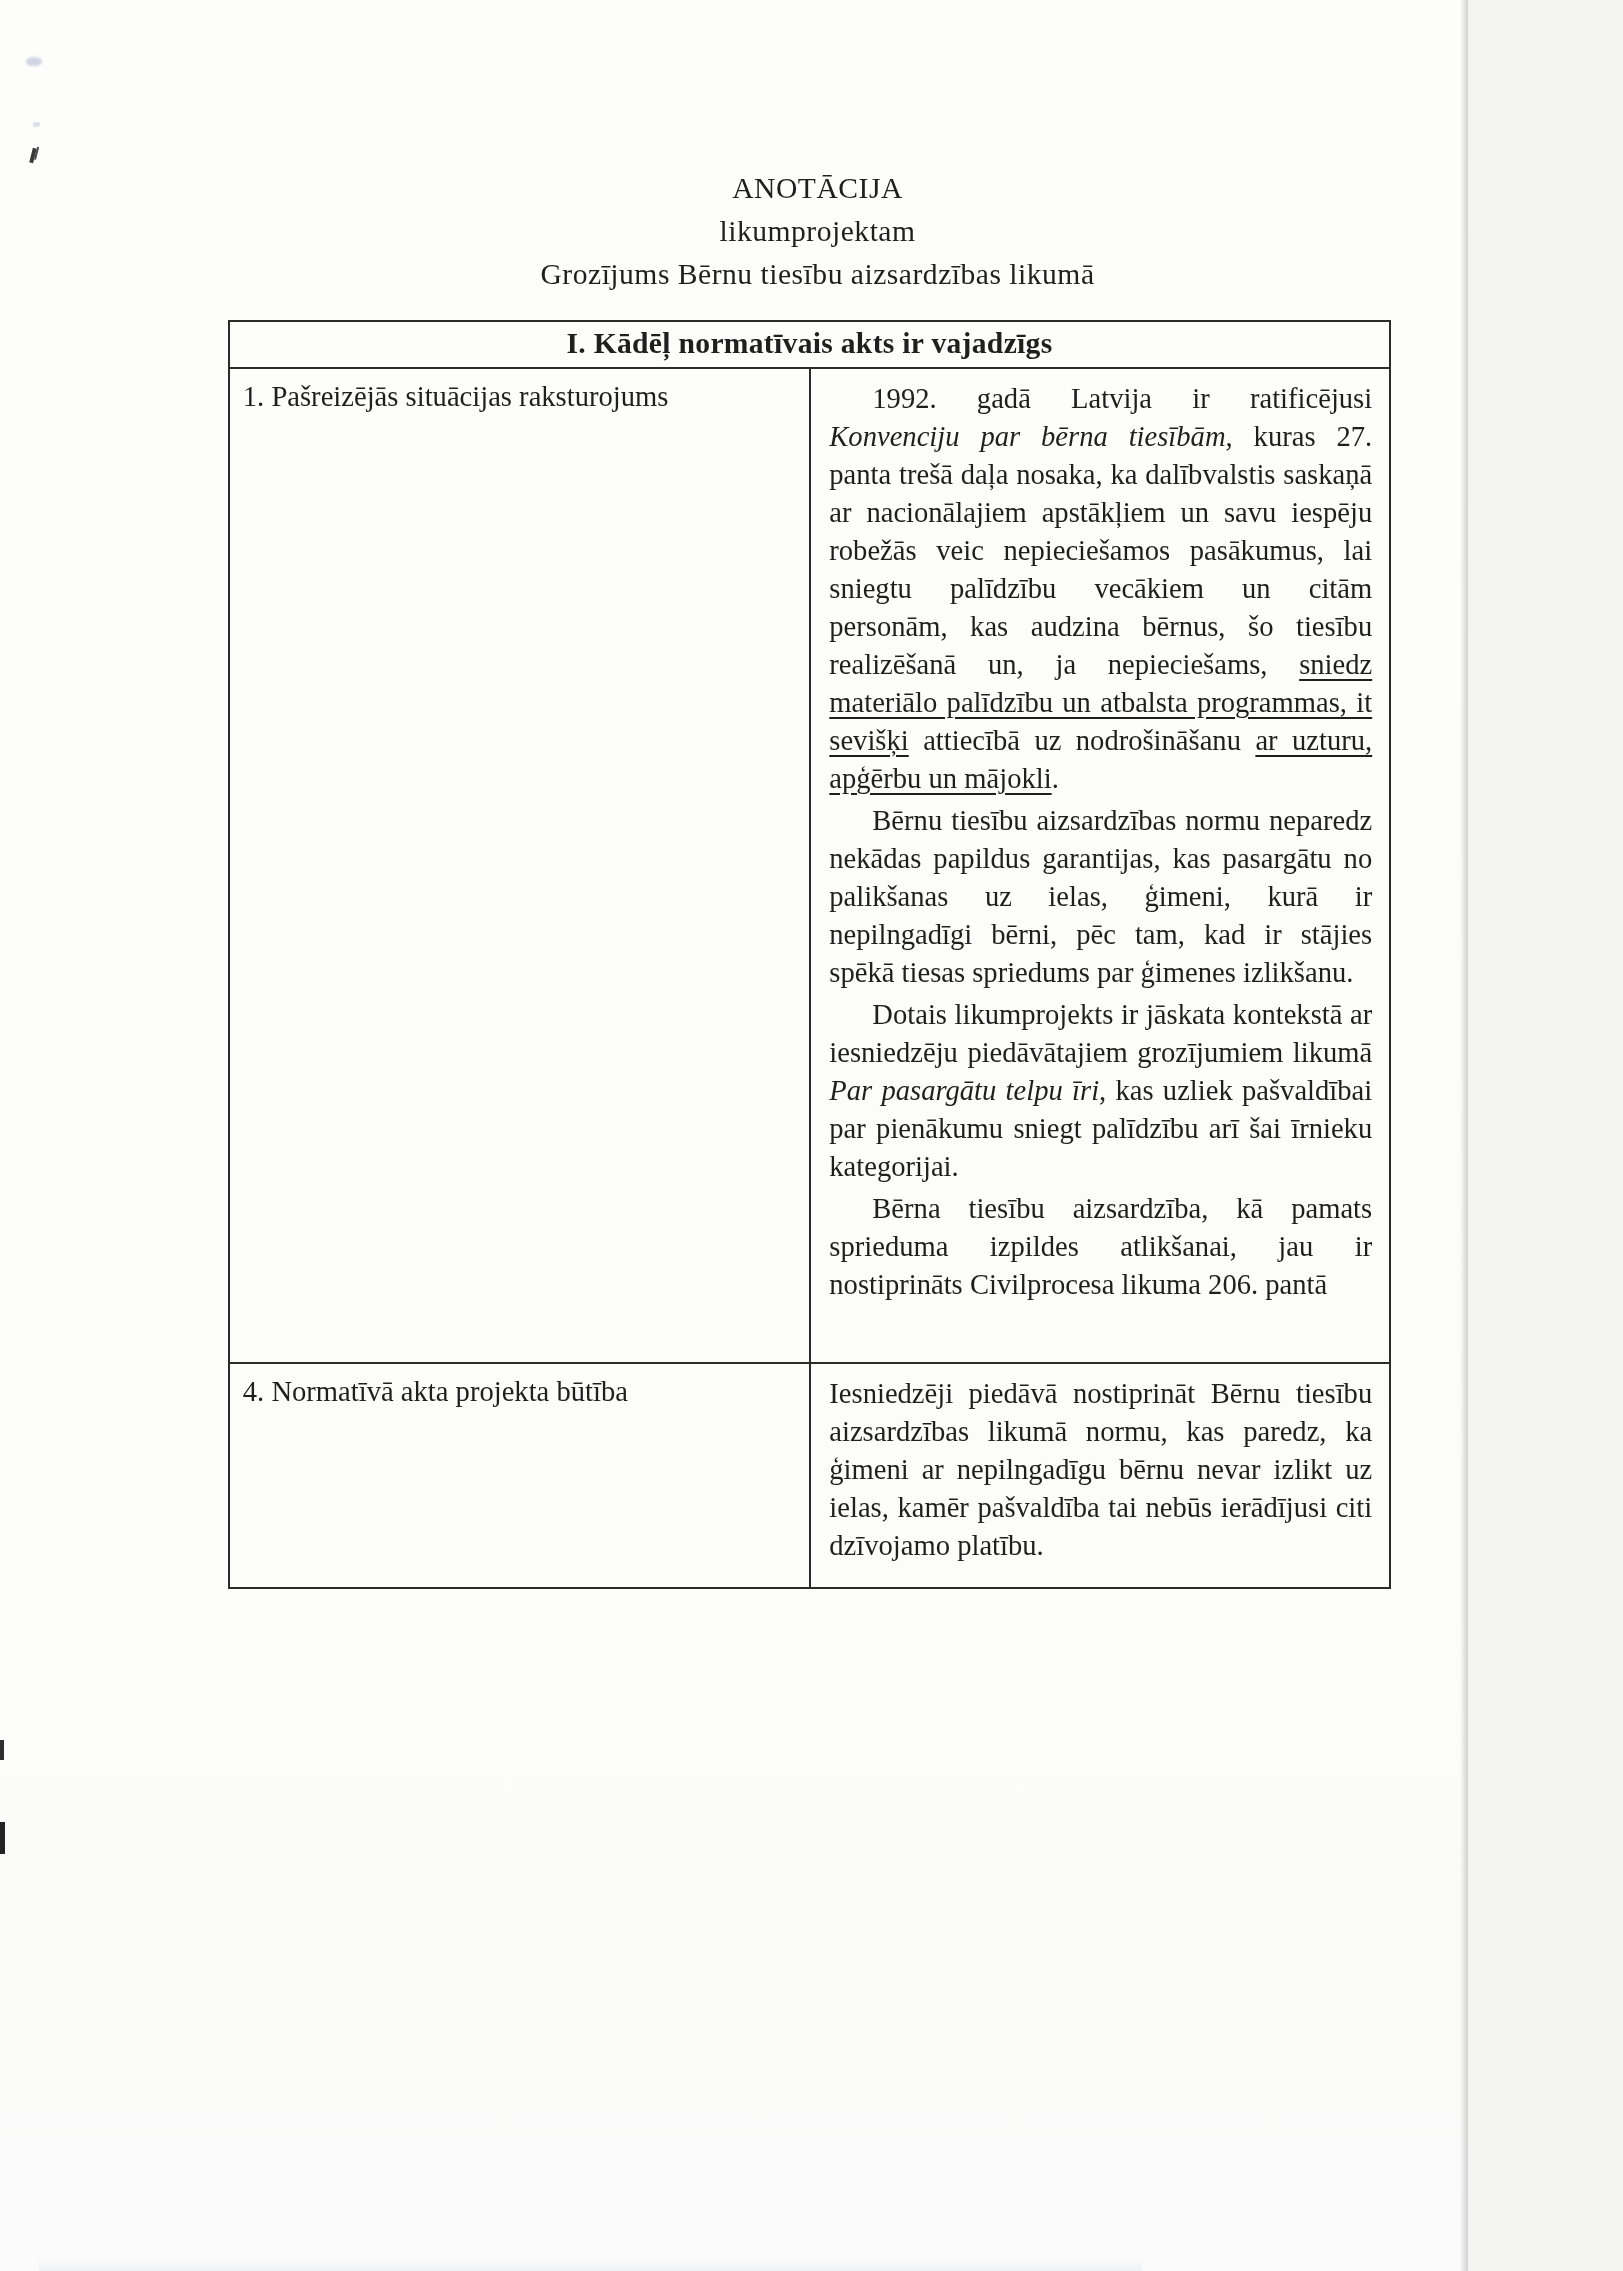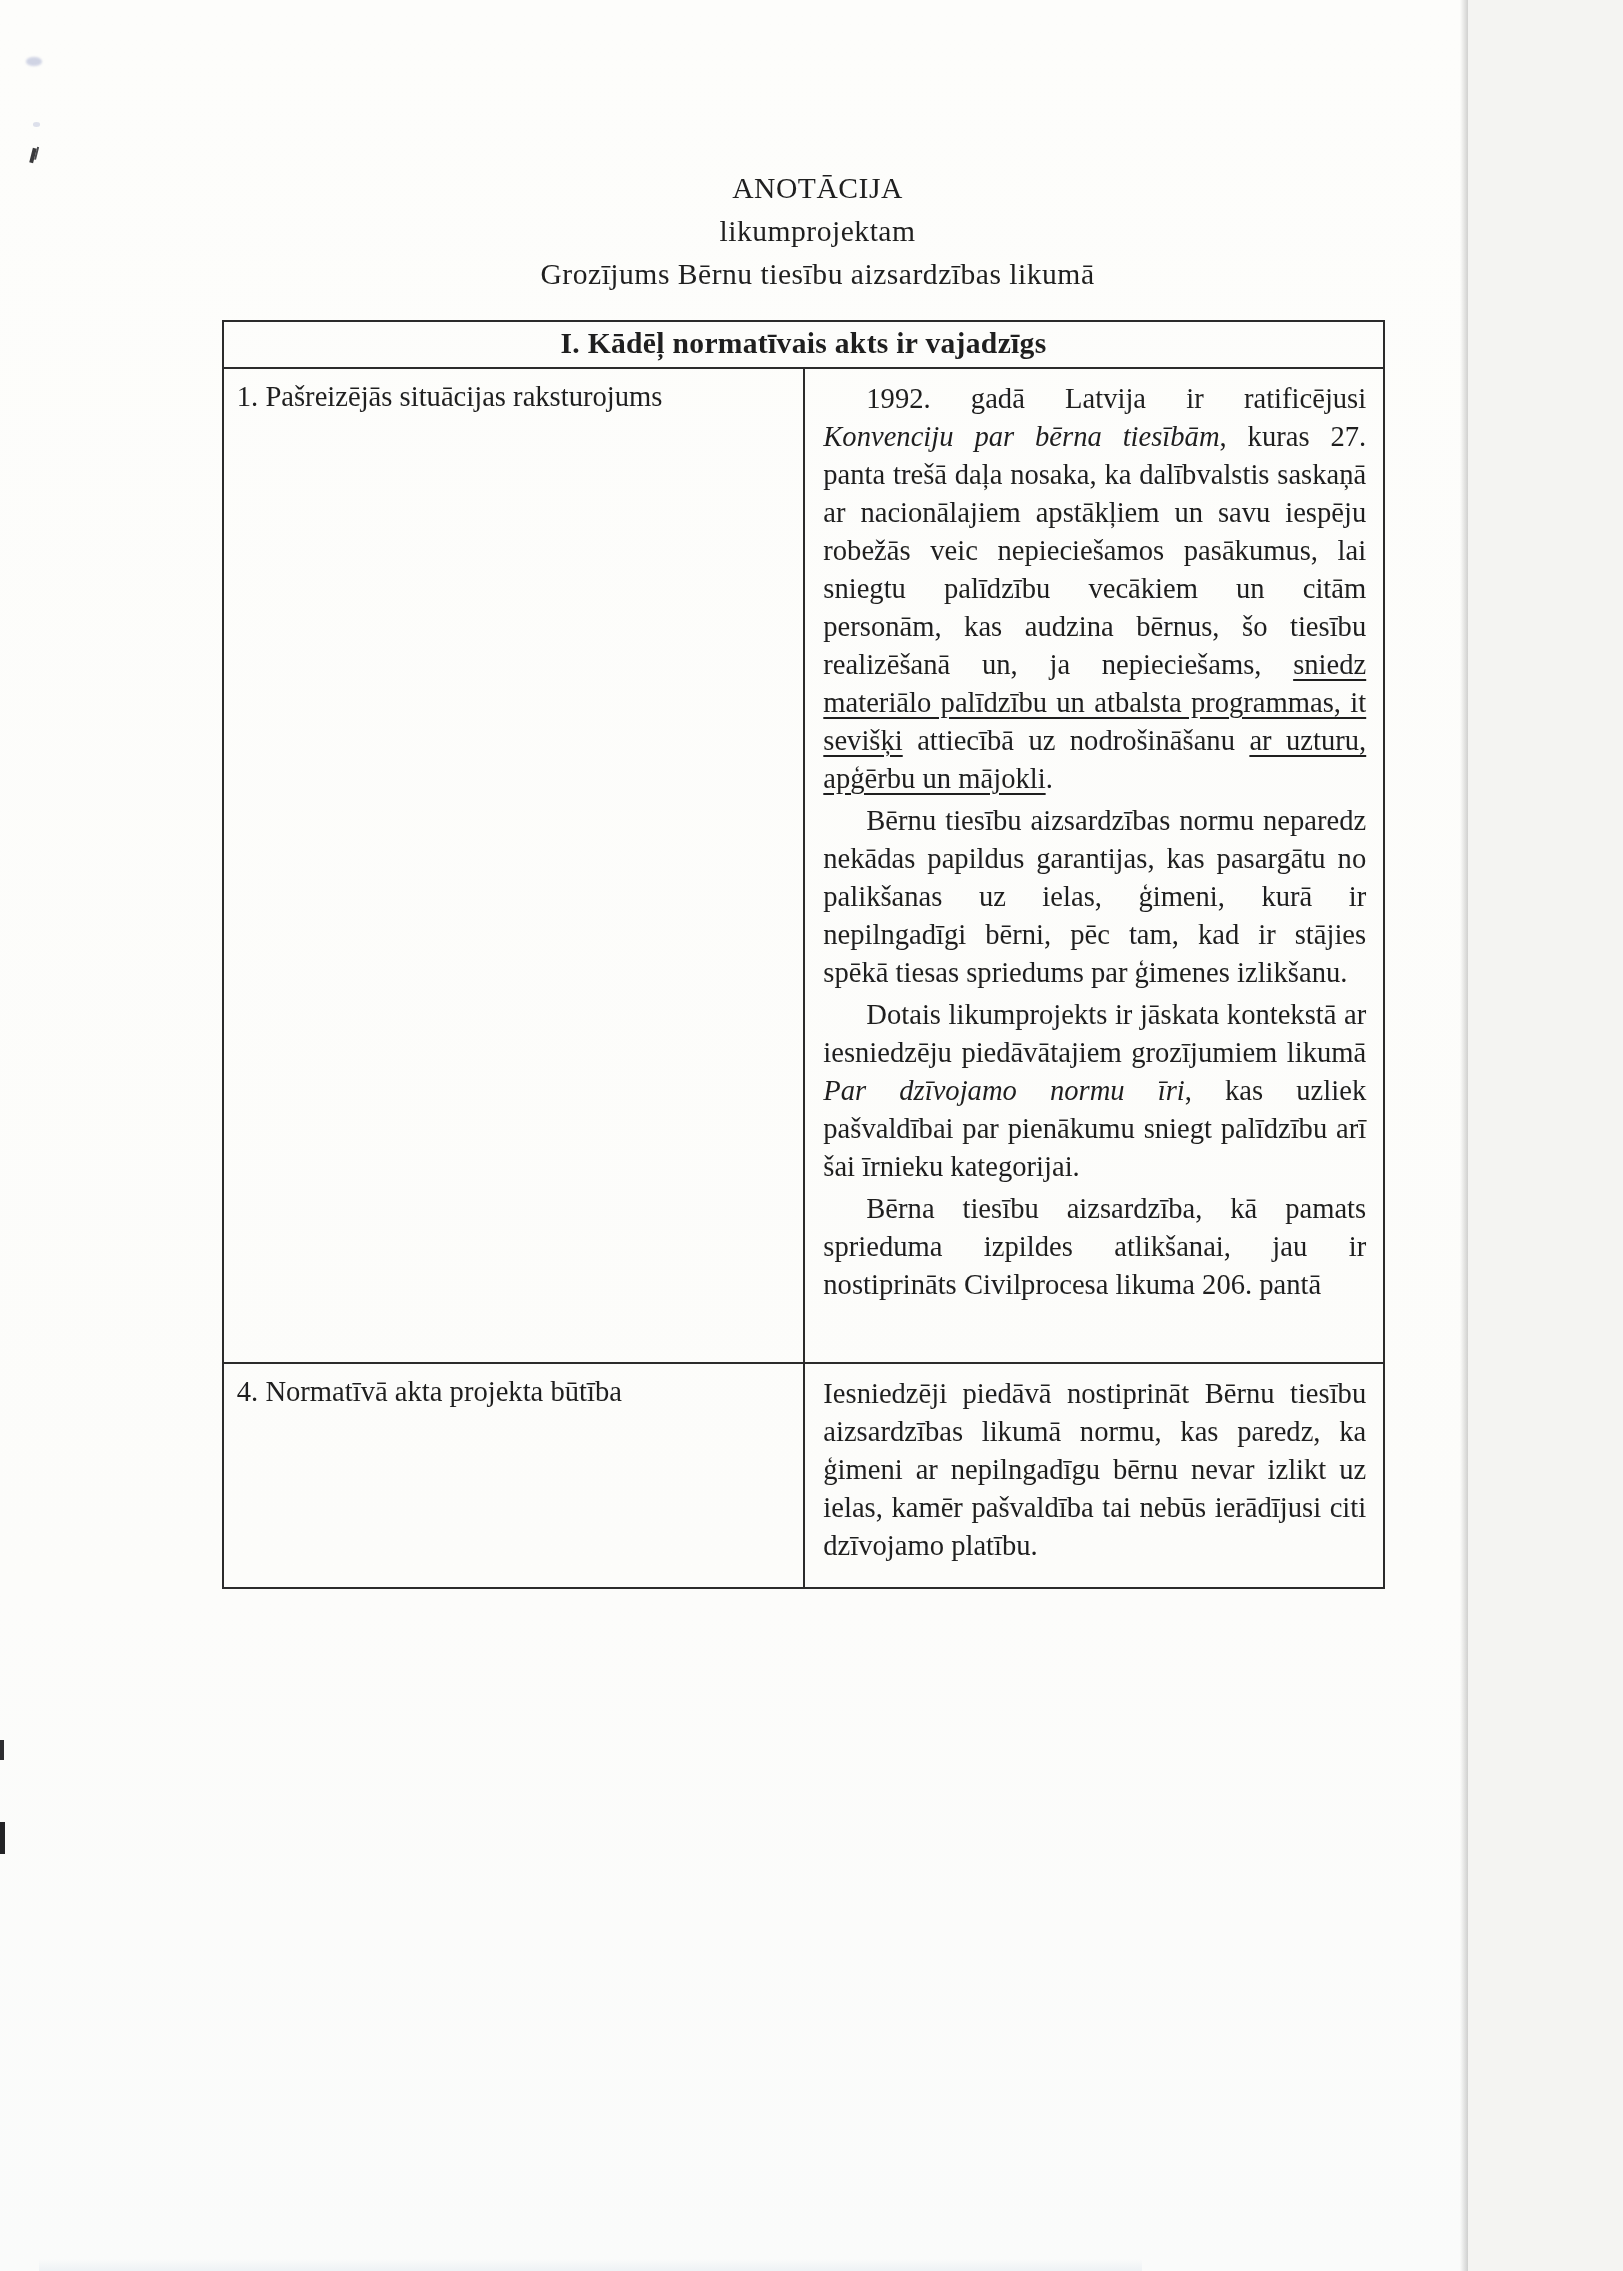--- a/index.html
+++ b/index.html
@@ -18,21 +18,21 @@
   .title-block {
     position: absolute;
     top: 167px; left: 0; width: 1635px;
     text-align: center;
     font-size: 29.6px;
     line-height: 43px;
     letter-spacing: 0.5px;
   }
   table.doc-table {
     position: absolute;
-    left: 222px; top: 320px;
+    left: 228px; top: 320px;
     width: 1163px;
     border-collapse: collapse;
     table-layout: fixed;
   }
   table.doc-table td {
     border: 2px solid #2b2b2b;
     vertical-align: top;
   }
   td.thead {
     text-align: center;
@@ -124,21 +124,21 @@
   <table class="doc-table">
     <tbody>
       <tr>
         <td colspan="2" class="thead">I. Kādēļ normatīvais akts ir vajadzīgs</td>
       </tr>
       <tr>
         <td class="label-cell">1. Pašreizējās situācijas raksturojums</td>
         <td class="content-cell">
             <div class="para"><span>1992. gadā Latvija ir ratificējusi </span><span class="italic">Konvenciju par bērna tiesībām</span><span>, kuras 27. panta trešā daļa nosaka, ka dalībvalstis saskaņā ar nacionālajiem apstākļiem un savu iespēju robežās veic nepieciešamos pasākumus, lai sniegtu palīdzību vecākiem un citām personām, kas audzina bērnus, šo tiesību realizēšanā un, ja nepieciešams, </span><span class="underline">sniedz materiālo palīdzību un atbalsta programmas, it sevišķi</span><span> attiecībā uz nodrošināšanu </span><span class="underline">ar uzturu, apģērbu un mājokli</span><span>.</span></div>
             <div class="para"><span>Bērnu tiesību aizsardzības normu neparedz nekādas papildus garantijas, kas pasargātu no palikšanas uz ielas, ģimeni, kurā ir nepilngadīgi bērni, pēc tam, kad ir stājies spēkā tiesas spriedums par ģimenes izlikšanu.</span></div>
-            <div class="para"><span>Dotais likumprojekts ir jāskata kontekstā ar iesniedzēju piedāvātajiem grozījumiem likumā </span><span class="italic">Par dzīvojamo normu īri</span><span>, kas uzliek pašvaldībai par pienākumu sniegt palīdzību arī šai īrnieku kategorijai.</span></div>
+            <div class="para"><span>Dotais likumprojekts ir jāskata kontekstā ar iesniedzēju piedāvātajiem grozījumiem likumā </span><span class="italic">Par pasargātu telpu īri</span><span>, kas uzliek pašvaldībai par pienākumu sniegt palīdzību arī šai īrnieku kategorijai.</span></div>
             <div class="para"><span>Bērna tiesību aizsardzība, kā pamats sprieduma izpildes atlikšanai, jau ir nostiprināts Civilprocesa likuma 206. pantā</span></div>
           </td>
       </tr>
       <tr>
         <td class="label-cell">4. Normatīvā akta projekta būtība</td>
         <td class="content-cell row2">
             <div class="para no-indent"><span>Iesniedzēji piedāvā nostiprināt Bērnu tiesību aizsardzības likumā normu, kas paredz, ka ģimeni ar nepilngadīgu bērnu nevar izlikt uz ielas, kamēr pašvaldība tai nebūs ierādījusi citi dzīvojamo platību.</span></div>
           </td>
       </tr>
     </tbody>

